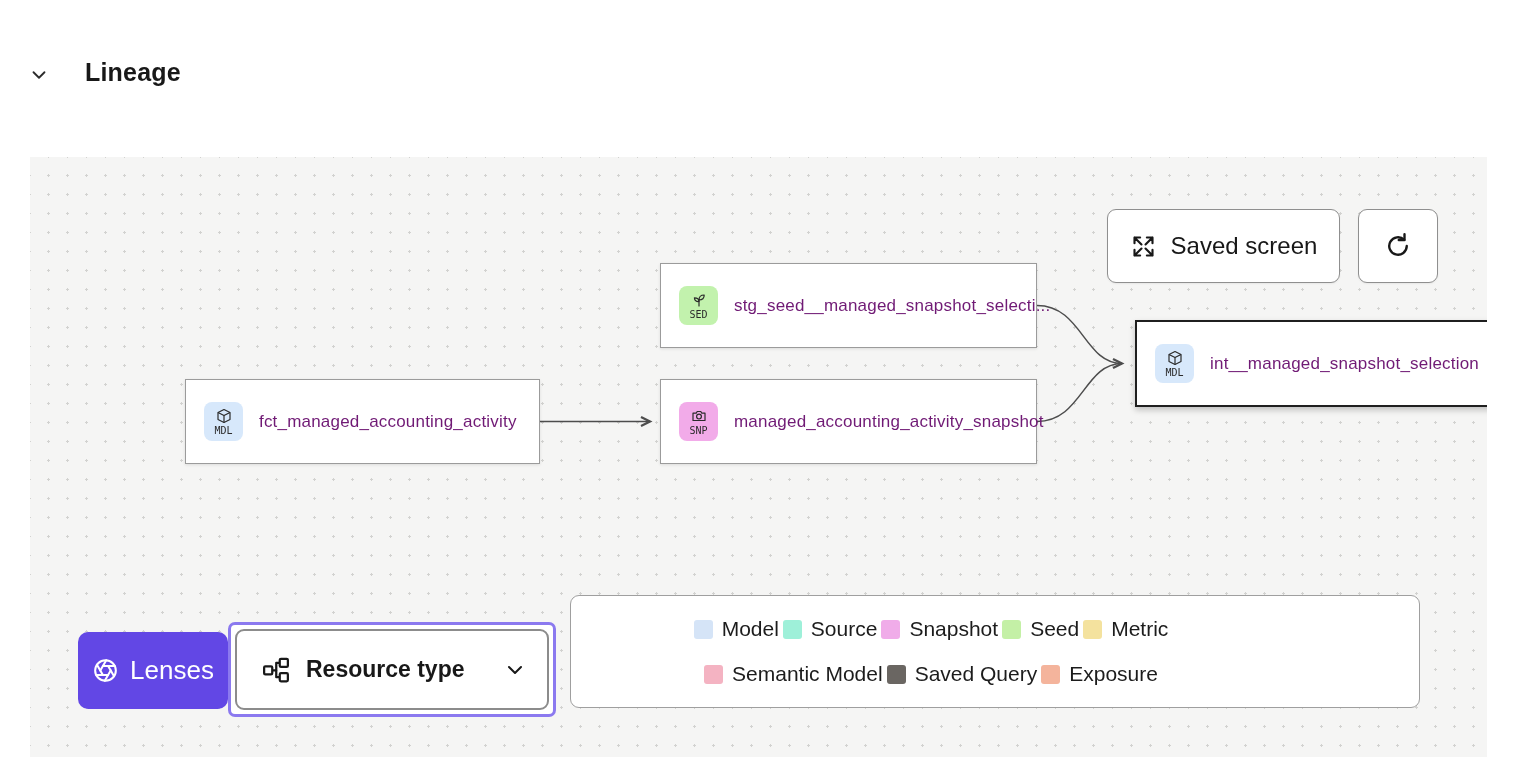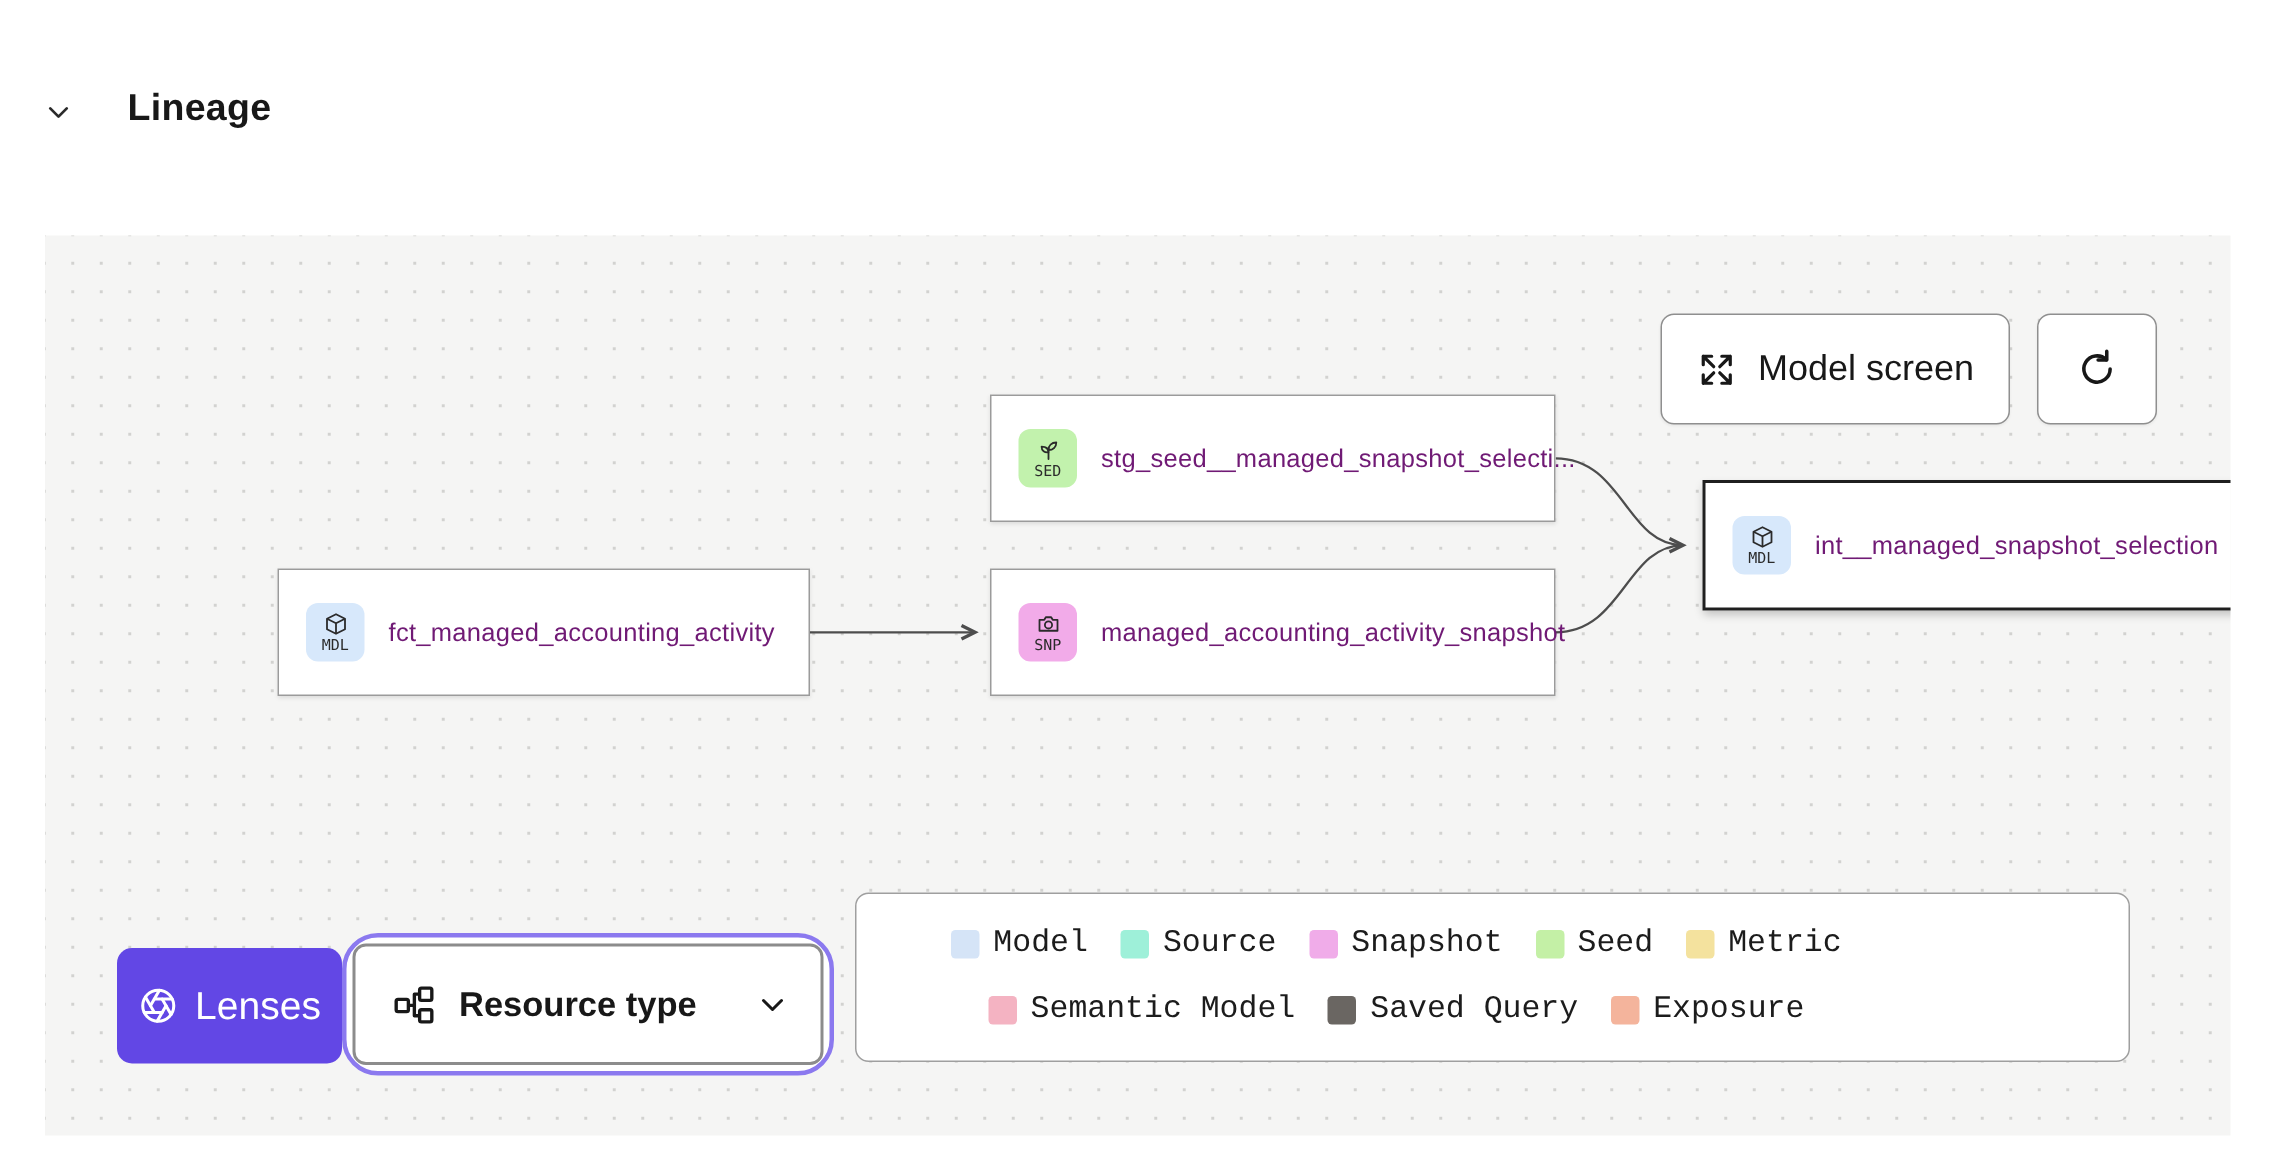--- a/index.html
+++ b/index.html
@@ -48,33 +48,33 @@
   .badge-code { font-family:"DejaVu Sans Mono", monospace; font-size:10px; line-height:11px; letter-spacing:0; margin-top:1px; }
   .node-label { font-size:17px; color:#701a75; letter-spacing:.2px; white-space:nowrap; }
 
   
   .legend {
     position:absolute; left:540px; top:438px; width:850px; height:113px;
     background:#fff; border:1px solid #9f9f9f; border-radius:9px;
     display:flex; flex-direction:column; justify-content:space-evenly; align-items:flex-start;
     padding-left:30px;
   }
-  .legend-row { display:flex; align-items:center; gap:22px; width:660px; justify-content:center;font-family:Liberation Mono, monospace; }
+  .legend-row { display:flex; align-items:center; gap:4px; width:660px; justify-content:center; }
   .legend-item { display:flex; align-items:center; gap:9px; font-size:21px; color:#1c1c1c; }
   .swatch { width:19px; height:19px; border-radius:3px; flex:0 0 auto; }
 
   
   .lenses-btn {
     position:absolute; left:48px; top:475px; width:150px; height:77px;
     border-radius:10px; display:flex; align-items:center; justify-content:center; gap:11px;
     color:#fff; font-size:26px; font-weight:500; cursor:pointer;
   }
   .rt-outer {
     position:absolute; left:198px; top:465px; width:328px; height:95px;
-    border:3px solid #8b79ef; border-radius:24px; background:#fff; padding:4px; cursor:pointer;
+    border:3px solid #8b79ef; border-radius:7px; background:#fff; padding:4px; cursor:pointer;
   }
   .rt-inner {
     width:100%; height:100%; border:2px solid #8c8c8c; border-radius:9px; background:#fff;
     display:flex; align-items:center; padding:0 20px 0 24px; gap:15px;
   }
   .rt-label { font-size:23px; font-weight:600; color:#181818; flex:1 1 auto; }
 
   .bottom-strip { position:absolute; left:0; top:762px; width:1530px; height:6px; background:#e9e9e9; border-top:1px solid #dedede; }
 
   .ico { display:block; }
@@ -104,21 +104,21 @@
       <path d="M1007 264.5 C 1052 264.5 1054 206.5 1092 206.5" fill="none" stroke="#4d4d4d" stroke-width="1.5"></path>
     </svg>
 
     <div class="btn btn-fullscreen">
       <svg class="ico" width="27" height="27" viewBox="0 0 24 24" fill="none" stroke="#181818" stroke-width="1.9" stroke-linecap="round" stroke-linejoin="round">
         <path d="M13.8 10.2 L20 4 M15 4 H20 V9"></path>
         <path d="M10.2 13.8 L4 20 M4 15 V20 H9"></path>
         <path d="M13.8 13.8 L20 20 M20 15 V20 H15"></path>
         <path d="M10.2 10.2 L4 4 M4 9 V4 H9"></path>
       </svg>
-      <span>Model screen</span>
+      <span>Saved screen</span>
     </div>
     <div class="btn btn-refresh">
       <svg class="ico" width="30" height="30" viewBox="0 0 24 24" fill="none" stroke="#181818" stroke-width="1.9" stroke-linecap="round" stroke-linejoin="round">
         <path d="M19 12 a7 7 0 1 1 -2.05 -4.95"></path>
         <polyline points="17.2,2.6 17.2,7.2 12.6,7.2"></polyline>
       </svg>
     </div>
 
     <div class="node node-fct">
       <div class="badge" style="background: rgb(215, 232, 251);">

